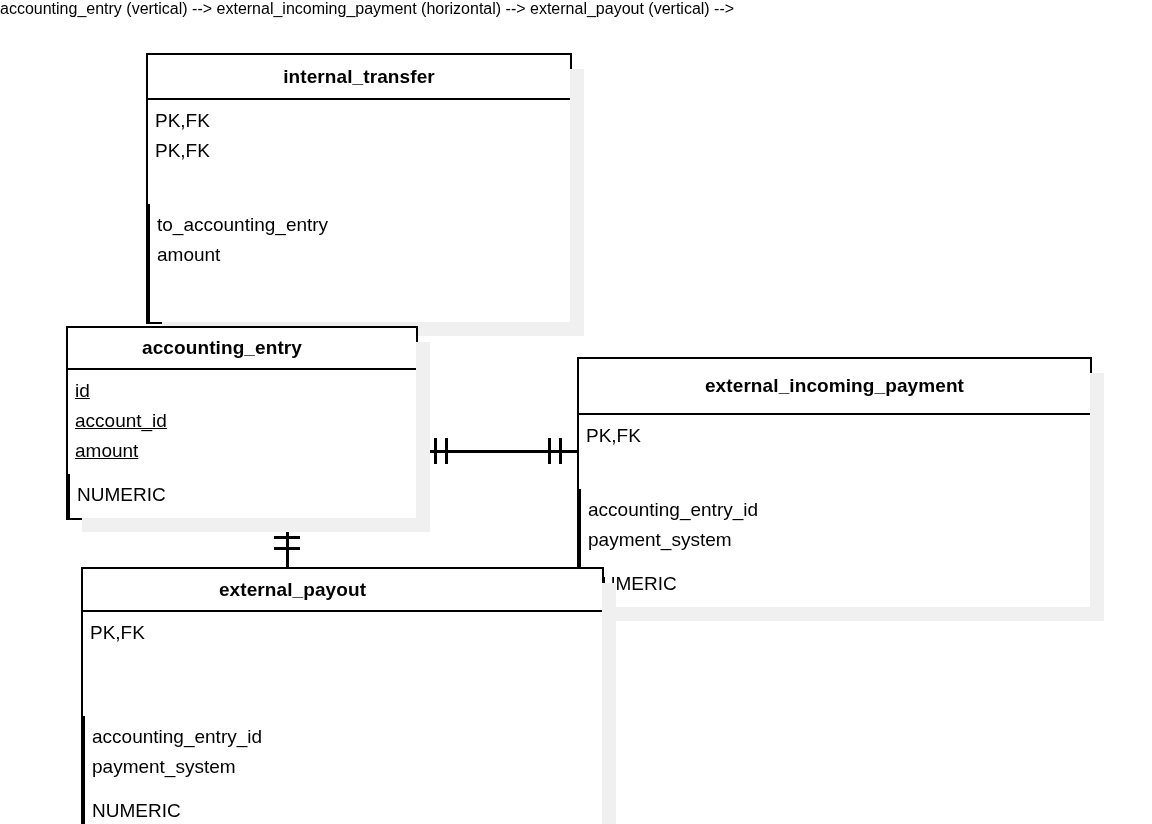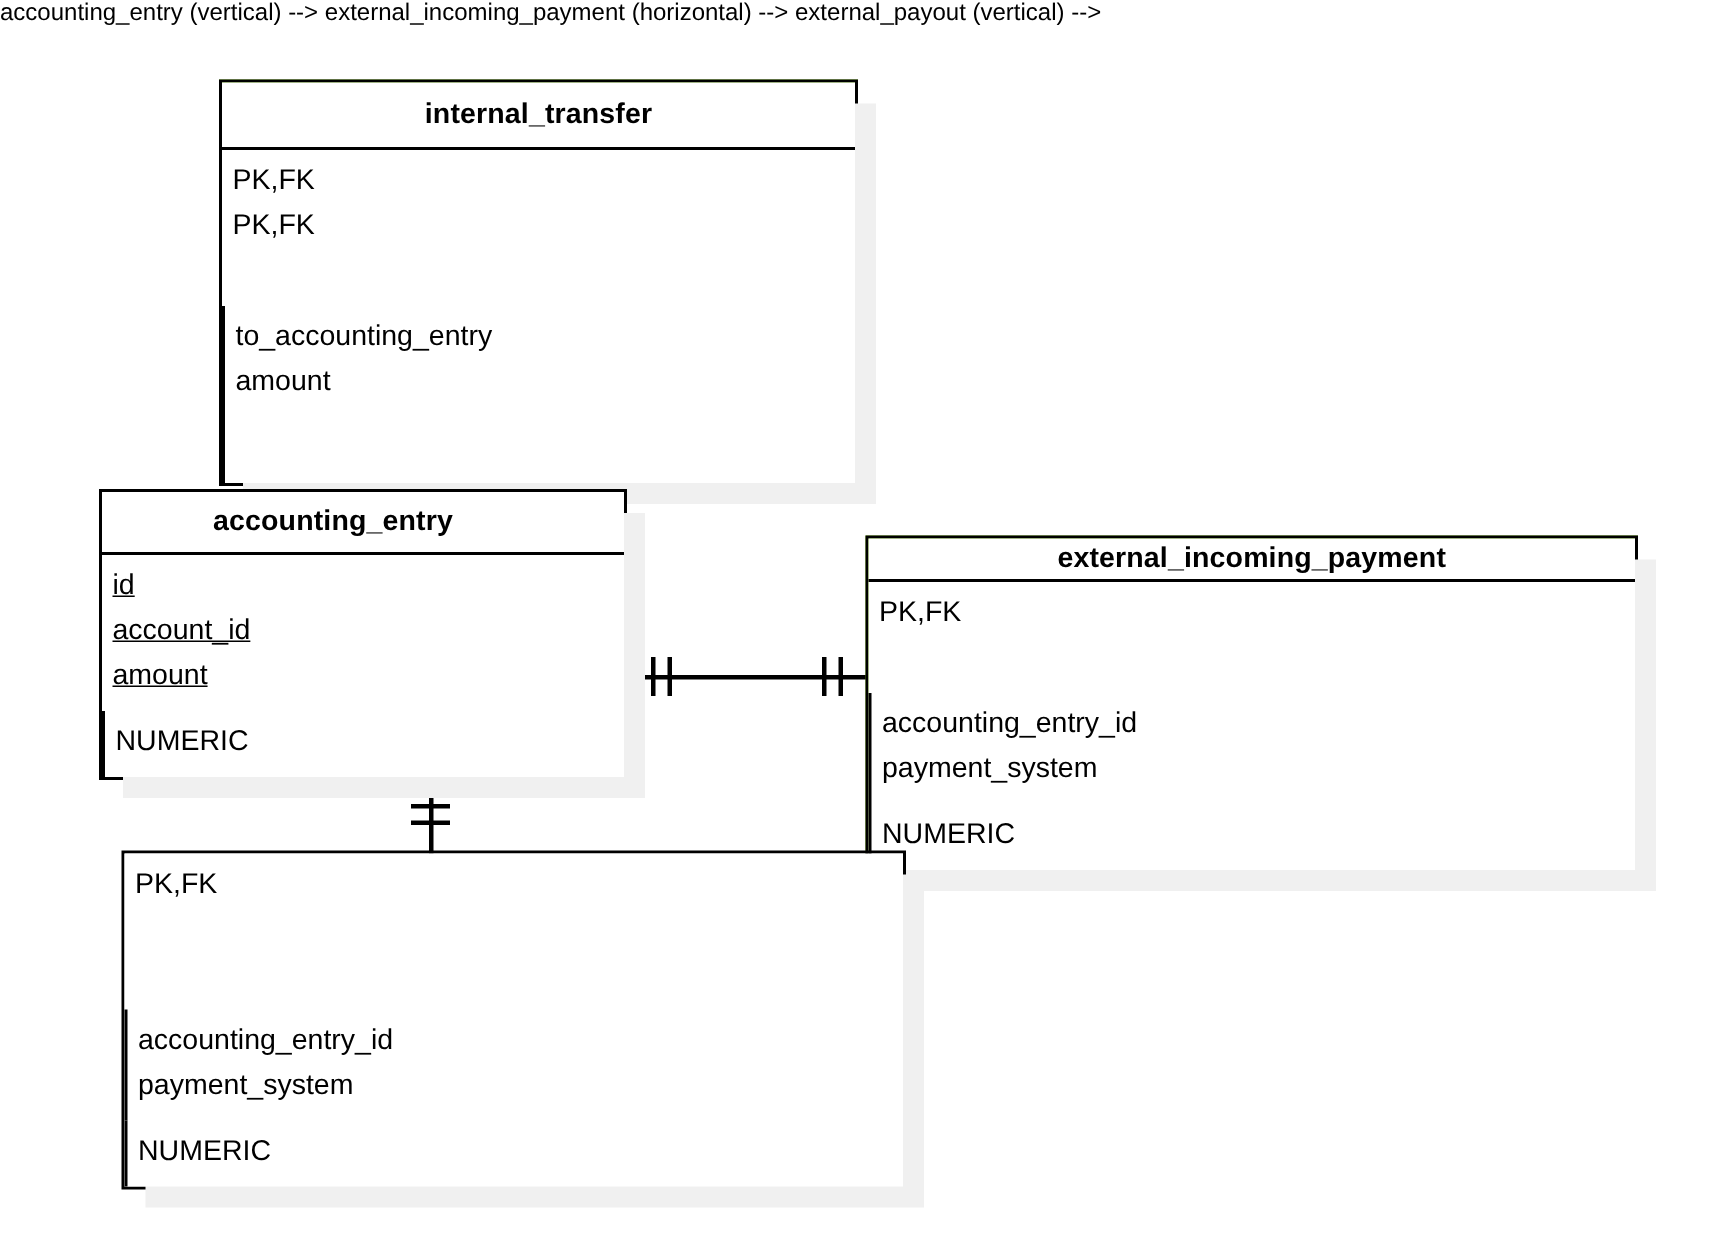--- a/index.html
+++ b/index.html
@@ -20,21 +20,21 @@
     position: absolute;
     left: 0; top: 0;
     width: 1152px;
     height: 824px;
   }
 
   
   .entity {
     position: absolute;
     box-sizing: border-box;
-    background: #84cc16;
+    background: #6d28d9;
     border: 2px solid #000000;
     z-index: 5;
   }
   .entity::after {
     
     content: "";
     position: absolute;
     left: 14px;
     top: 14px;
     right: -14px;
@@ -164,39 +164,40 @@
       </div>
       <div class="col col-type bottom-aligned" style="width:140px;">
         <span class="row-line">NUMERIC</span>
       </div>
     </div>
   </div>
 
 
   
   <div class="entity" style="left:577px; top:357px; width:515px;">
-    <div class="entity-header" style="height:29px;">external_incoming_payment</div>
+    <div class="entity-header" style="height:56px;">external_incoming_payment</div>
     <div class="entity-body">
       <div class="col col-key" style="width:100px;">
         <span class="row-line">PK,FK</span>
         <span class="row-line">&nbsp;</span>
       </div>
       <div class="col col-attr" style="width:265px;">
         <span class="row-line">accounting_entry_id</span>
         <span class="row-line">payment_system</span>
       </div>
       <div class="col col-type" style="width:146px;">
         <span class="row-line">NUMERIC</span>
       </div>
     </div>
   </div>
 
 
   
   <div class="entity" style="left:81px; top:567px; width:523px;">
+    <div class="entity-header" style="height:43px; justify-content:center; padding-right:100px;">external_payout</div>
     <div class="entity-body">
       <div class="col col-key" style="width:97px;">
         <span class="row-line">PK,FK</span>
         <span class="row-line">&nbsp;</span>
         <span class="row-line">&nbsp;</span>
       </div>
       <div class="col col-attr" style="width:273px;">
         <span class="row-line">accounting_entry_id</span>
         <span class="row-line">payment_system</span>
       </div>

